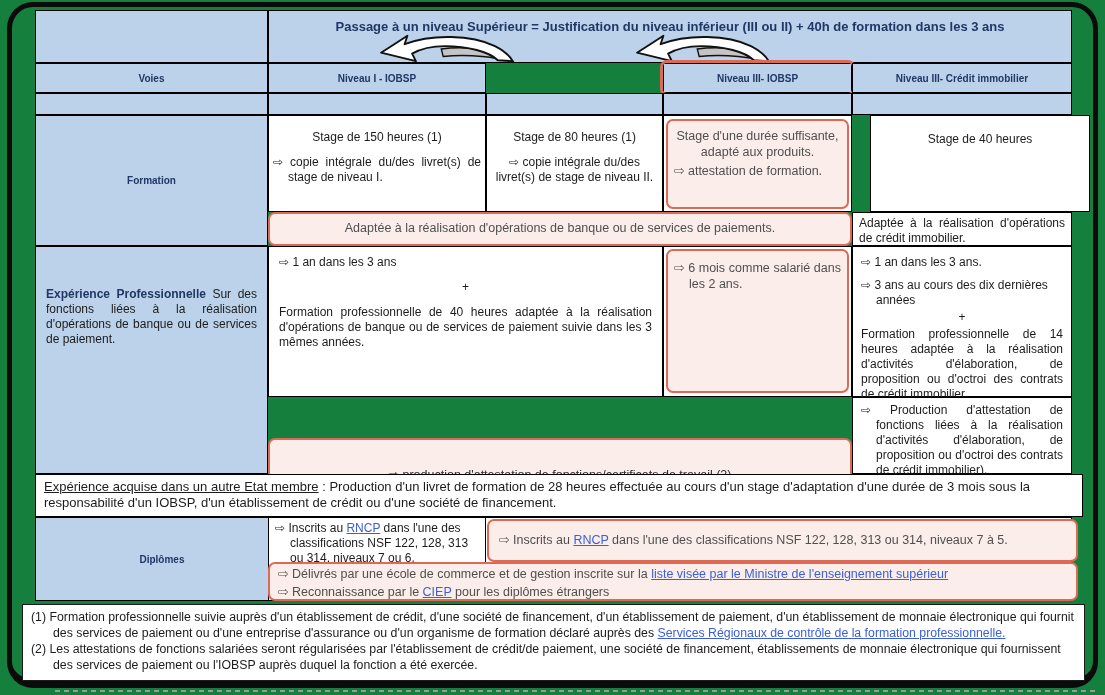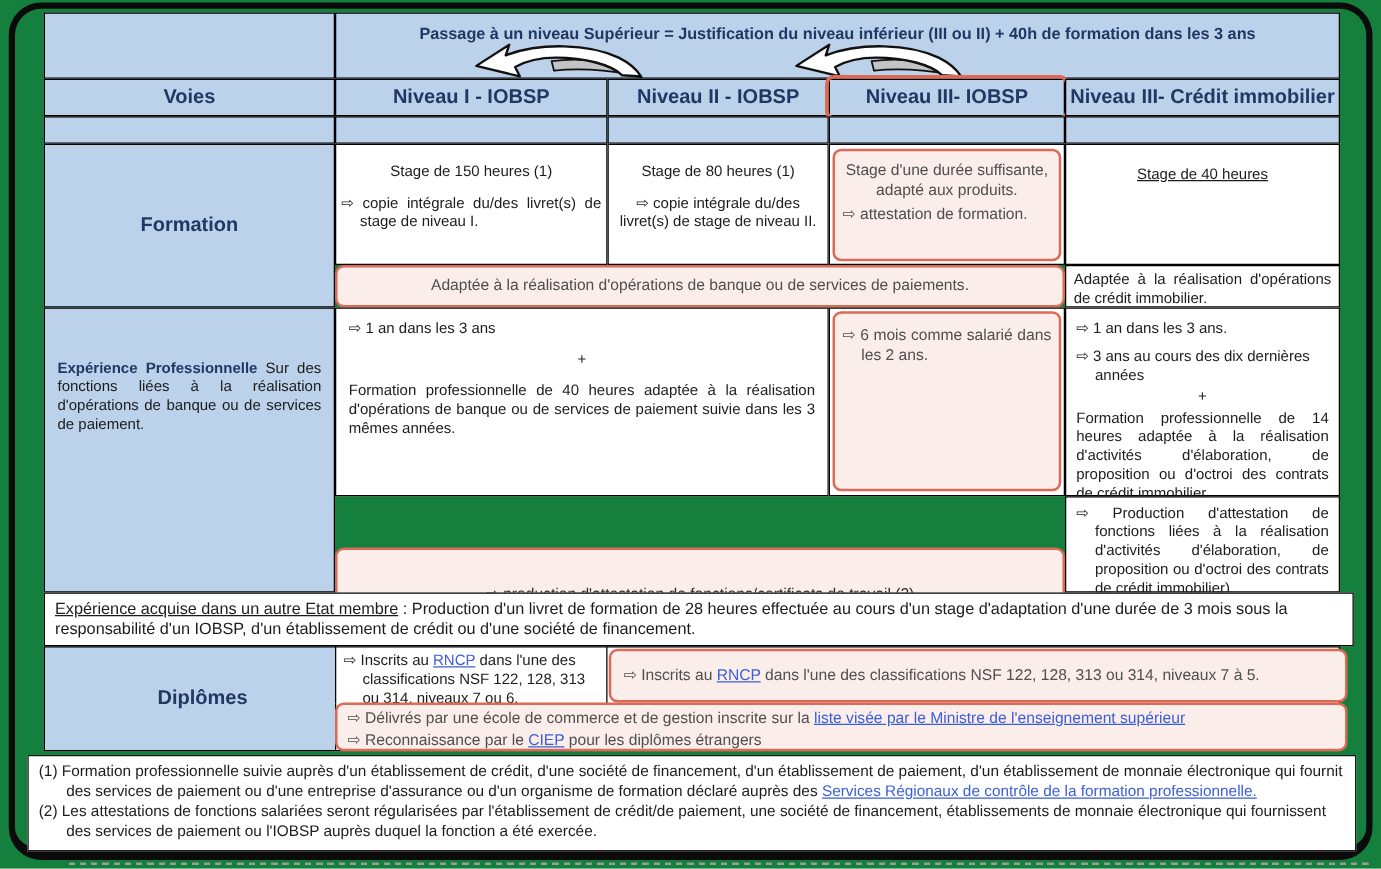--- a/index.html
+++ b/index.html
@@ -2,21 +2,21 @@
 <html><head>
 <meta charset="utf-8">
 <style>
   html,body{margin:0;padding:0;background:#fff;}
   body{font-family:"Liberation Sans","DejaVu Sans",sans-serif;}
   #page{position:relative;width:1105px;height:695px;background:#15803d;overflow:hidden;}
   #frame{position:absolute;inset:2px 7px 7px 7px;border:5px solid #0b0b0b;border-bottom-width:9px;border-radius:26px;pointer-events:none;}
   .cell{position:absolute;box-sizing:border-box;border:1px solid #000;background:#fff;}
   .blue{background:#bcd1ea;}
   .navy{color:#1f3864;font-weight:bold;}
-  .hdr{display:flex;align-items:center;justify-content:center;text-align:center;font-size:16px;}
+  .hdr{display:flex;align-items:center;justify-content:center;text-align:center;font-size:10px;}
   .body-txt{font-size:12px;color:#1c1c1c;line-height:1.25;}
   .pinkbox{position:absolute;box-sizing:border-box;background:#fbeeea;border:2.5px solid #dc6a55;border-radius:7px;font-size:12.5px;color:#4f4f4f;line-height:1.25;}
   .redoutline{position:absolute;box-sizing:border-box;border:3px solid #dc6a55;border-radius:7px;background:transparent;}
   .bullet-line{padding-left:15px;text-indent:-15px;margin:0 0 6px 0;}
   .bullet{display:inline;}
   a.lnk{color:#3b5ed9;text-decoration:underline;cursor:pointer;}
   .center{text-align:center;}
   .just{text-align:justify;}
   .plus{text-align:center;margin:4px 0;}
   .title-line{font-weight:bold;color:#1f3864;font-size:13px;text-align:center;padding-top:8px;}
@@ -40,21 +40,20 @@
       <path d="M6,22 L34,4 L31,13 C60,2 102,3 127,15 C137,20 143,26 146,31 L130,30 C121,21 98,15 74,15 C57,15 46,19 39,23 L43,31 Z" fill="#fff" stroke="#111" stroke-width="2" stroke-linejoin="round"></path>
     </svg>
     <svg class="arrow-svg" style="left:358px;top:21px;" viewBox="0 0 150 34">
       <path d="M70,18 C100,14 132,20 147,32 C130,27 100,23 72,26 Z" fill="#c4c4c4" stroke="#111" stroke-width="1.5"></path>
       <path d="M6,22 L34,4 L31,13 C60,2 102,3 127,15 C137,20 143,26 146,31 L130,30 C121,21 98,15 74,15 C57,15 46,19 39,23 L43,31 Z" fill="#fff" stroke="#111" stroke-width="2" stroke-linejoin="round"></path>
     </svg>
   </div>
 
   <div class="cell blue hdr navy" style="left:35px;top:63px;width:233px;height:30px;">Voies</div>
   <div class="cell blue hdr navy" style="left:268px;top:63px;width:218px;height:30px;">Niveau I - IOBSP</div>
-  <div class="cell blue hdr navy" style="left:486px;top:63px;width:177px;height:30px;">Niveau II - IOBSP</div>
   <div class="cell blue hdr navy" style="left:663px;top:63px;width:189px;height:30px;">Niveau III- IOBSP</div>
   <div class="redoutline" style="left:660px;top:60px;width:195px;height:36px;"></div>
   <div class="cell blue hdr navy" style="left:852px;top:63px;width:220px;height:30px;">Niveau III- Crédit immobilier</div>
 
   <div class="cell blue" style="left:35px;top:93px;width:233px;height:22px;"></div>
   <div class="cell blue" style="left:268px;top:93px;width:218px;height:22px;"></div>
   <div class="cell blue" style="left:486px;top:93px;width:177px;height:22px;"></div>
   <div class="cell blue" style="left:663px;top:93px;width:189px;height:22px;"></div>
   <div class="cell blue" style="left:852px;top:93px;width:220px;height:22px;"></div>
 
@@ -69,21 +68,21 @@
     <div class="center" style="margin:8px 0 10px;">Stage de 80 heures (1)</div>
     <p class="center" style="margin:0;"><span class="bullet">⇨ </span><span>copie intégrale du/des livret(s) de stage de niveau II.</span></p>
   </div>
 
   <div class="cell" style="left:663px;top:115px;width:189px;height:97px;"></div>
   <div class="pinkbox" style="left:666px;top:119px;width:183px;height:90px;padding:8px 6px;">
     <div class="center">Stage d'une durée suffisante, adapté aux produits.</div>
     <p class="bullet-line" style="margin:4px 0 0;"><span class="bullet">⇨ </span><span>attestation de formation.</span></p>
   </div>
 
-  <div class="cell body-txt" style="left:852px;top:115px;width:220px;height:97px;padding:6px 11px;text-decoration:underline;">
+  <div class="cell body-txt" style="left:870px;top:115px;width:220px;height:97px;padding:6px 11px;">
     <div class="center" style="margin:10px 0 12px;">Stage de 40 heures</div>
   </div>
 
   <div class="pinkbox" style="left:268px;top:212px;width:584px;height:34px;display:flex;align-items:center;justify-content:center;">
     <span>Adaptée à la réalisation d'opérations de banque ou de services de paiements.</span>
   </div>
   <div class="cell body-txt just" style="left:852px;top:212px;width:220px;height:34px;padding:3px 6px;">
     <span>Adaptée à la réalisation d'opérations de crédit  immobilier.</span>
   </div>
 

